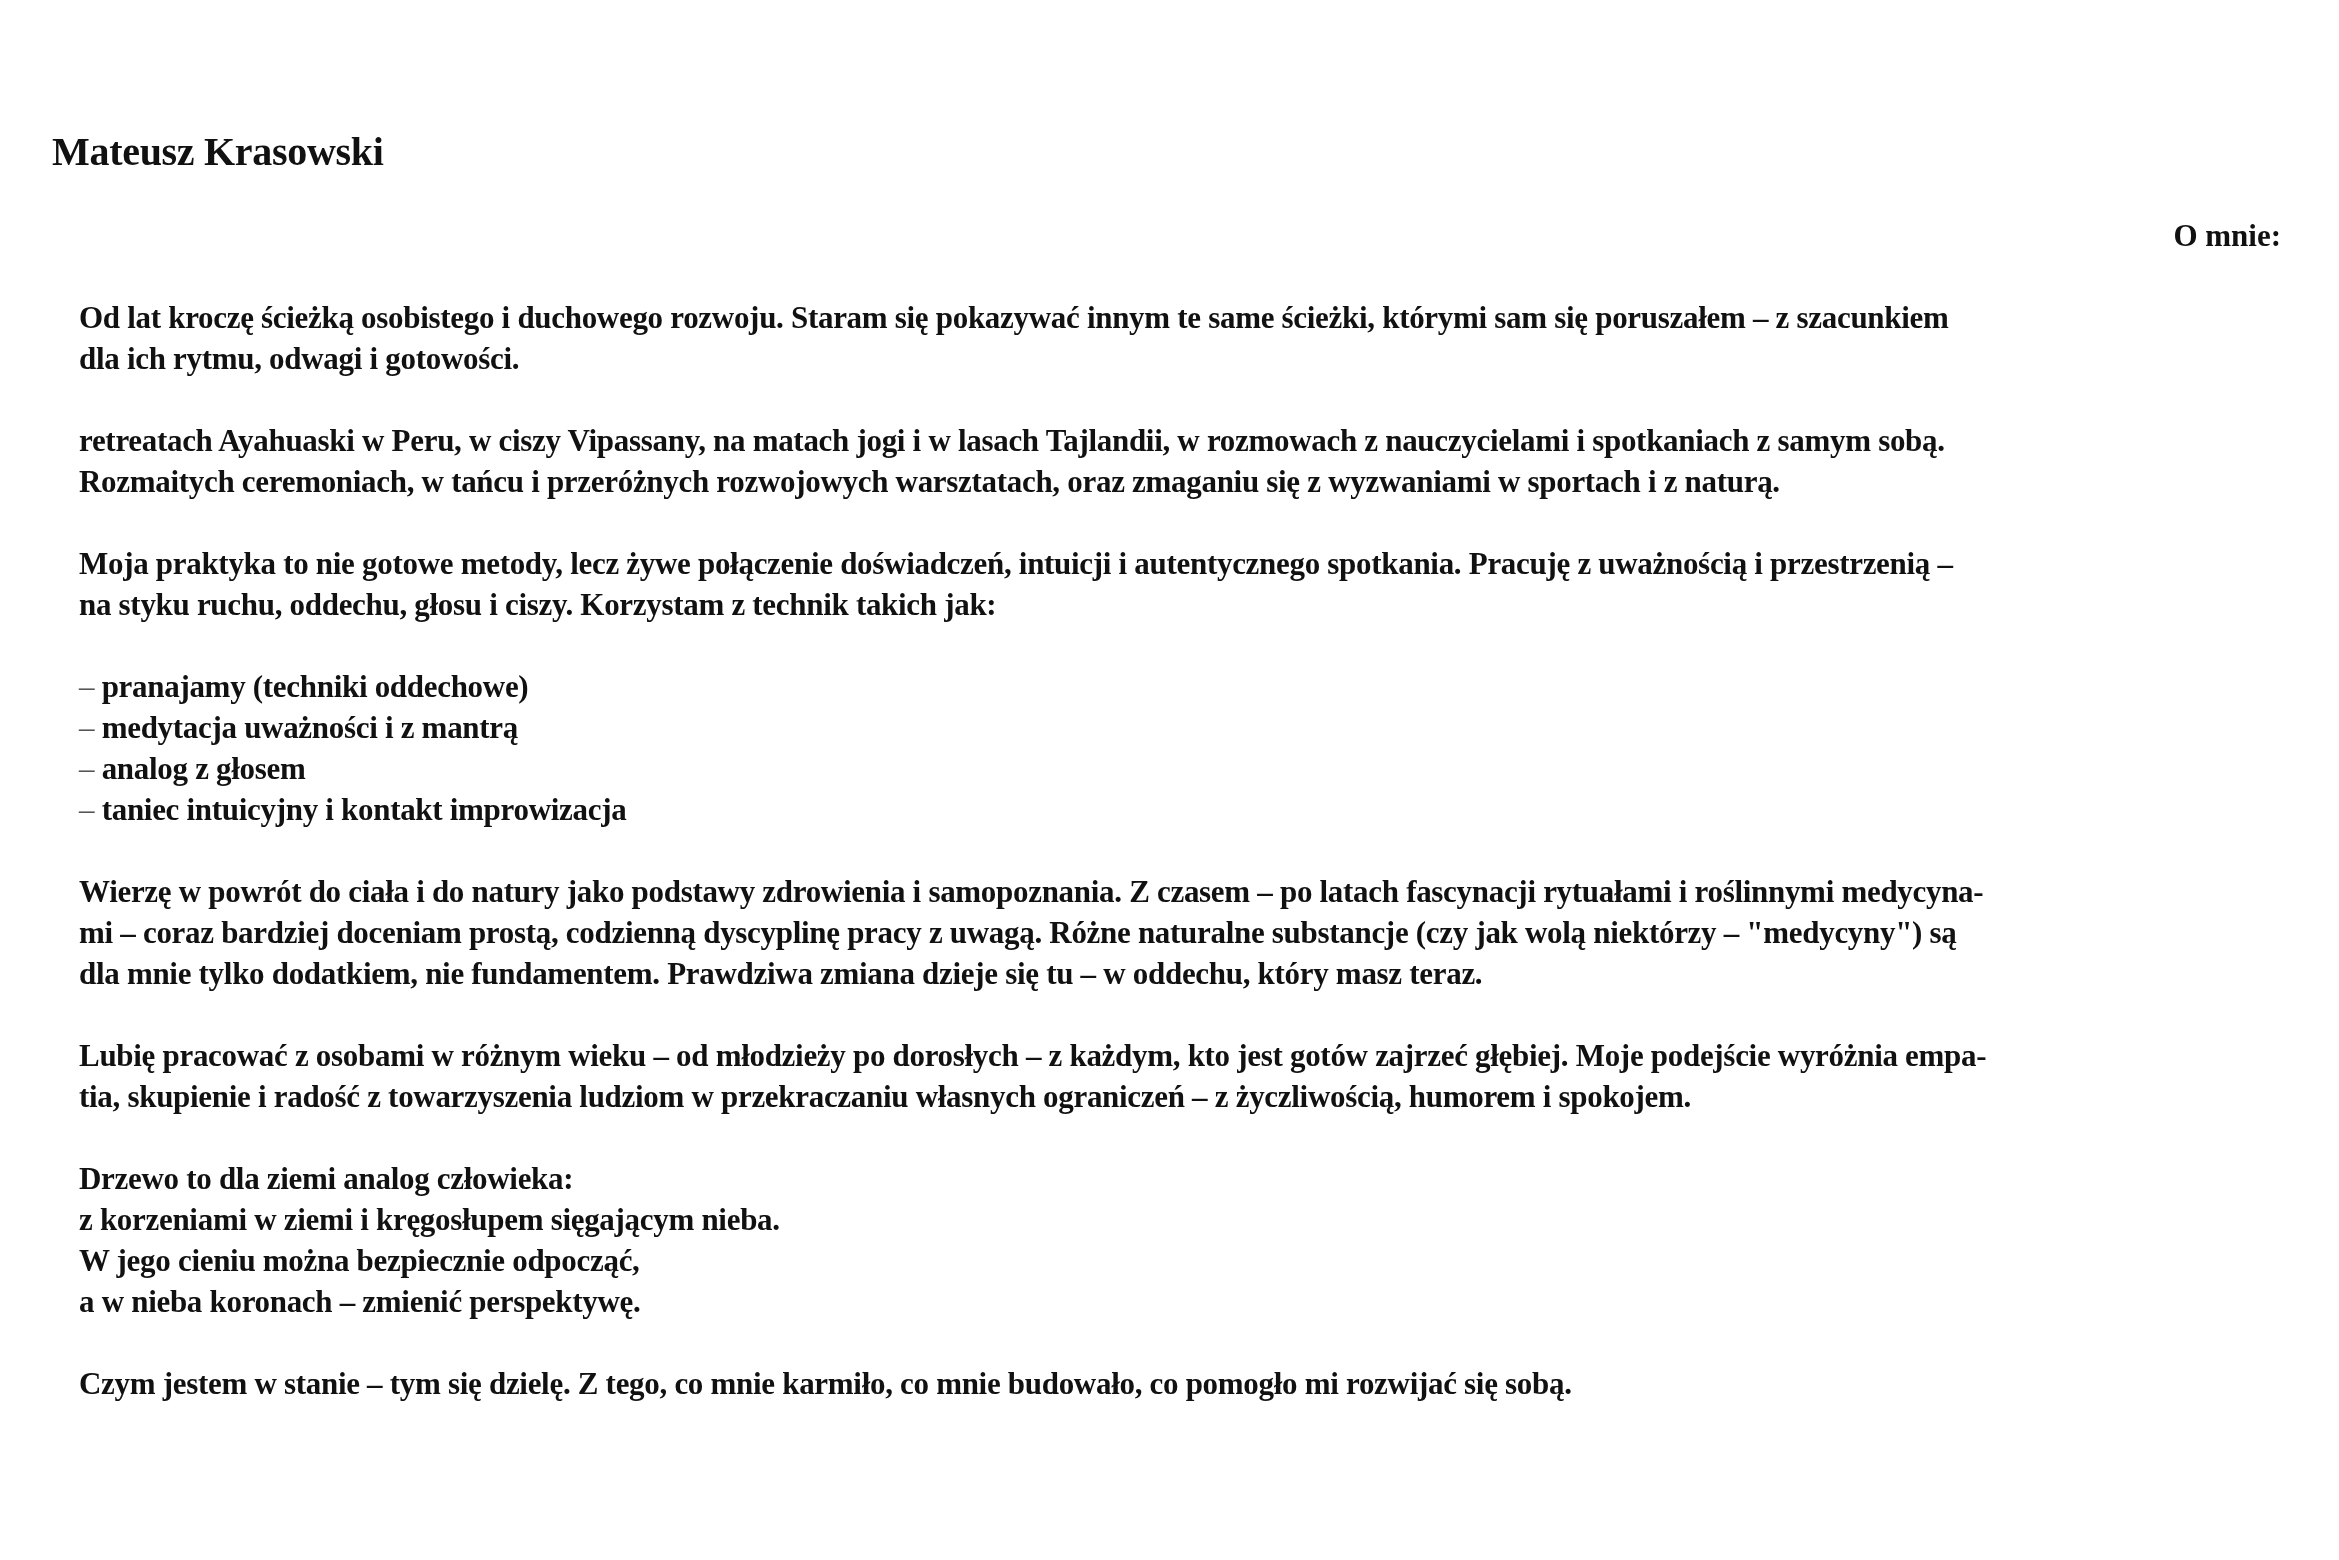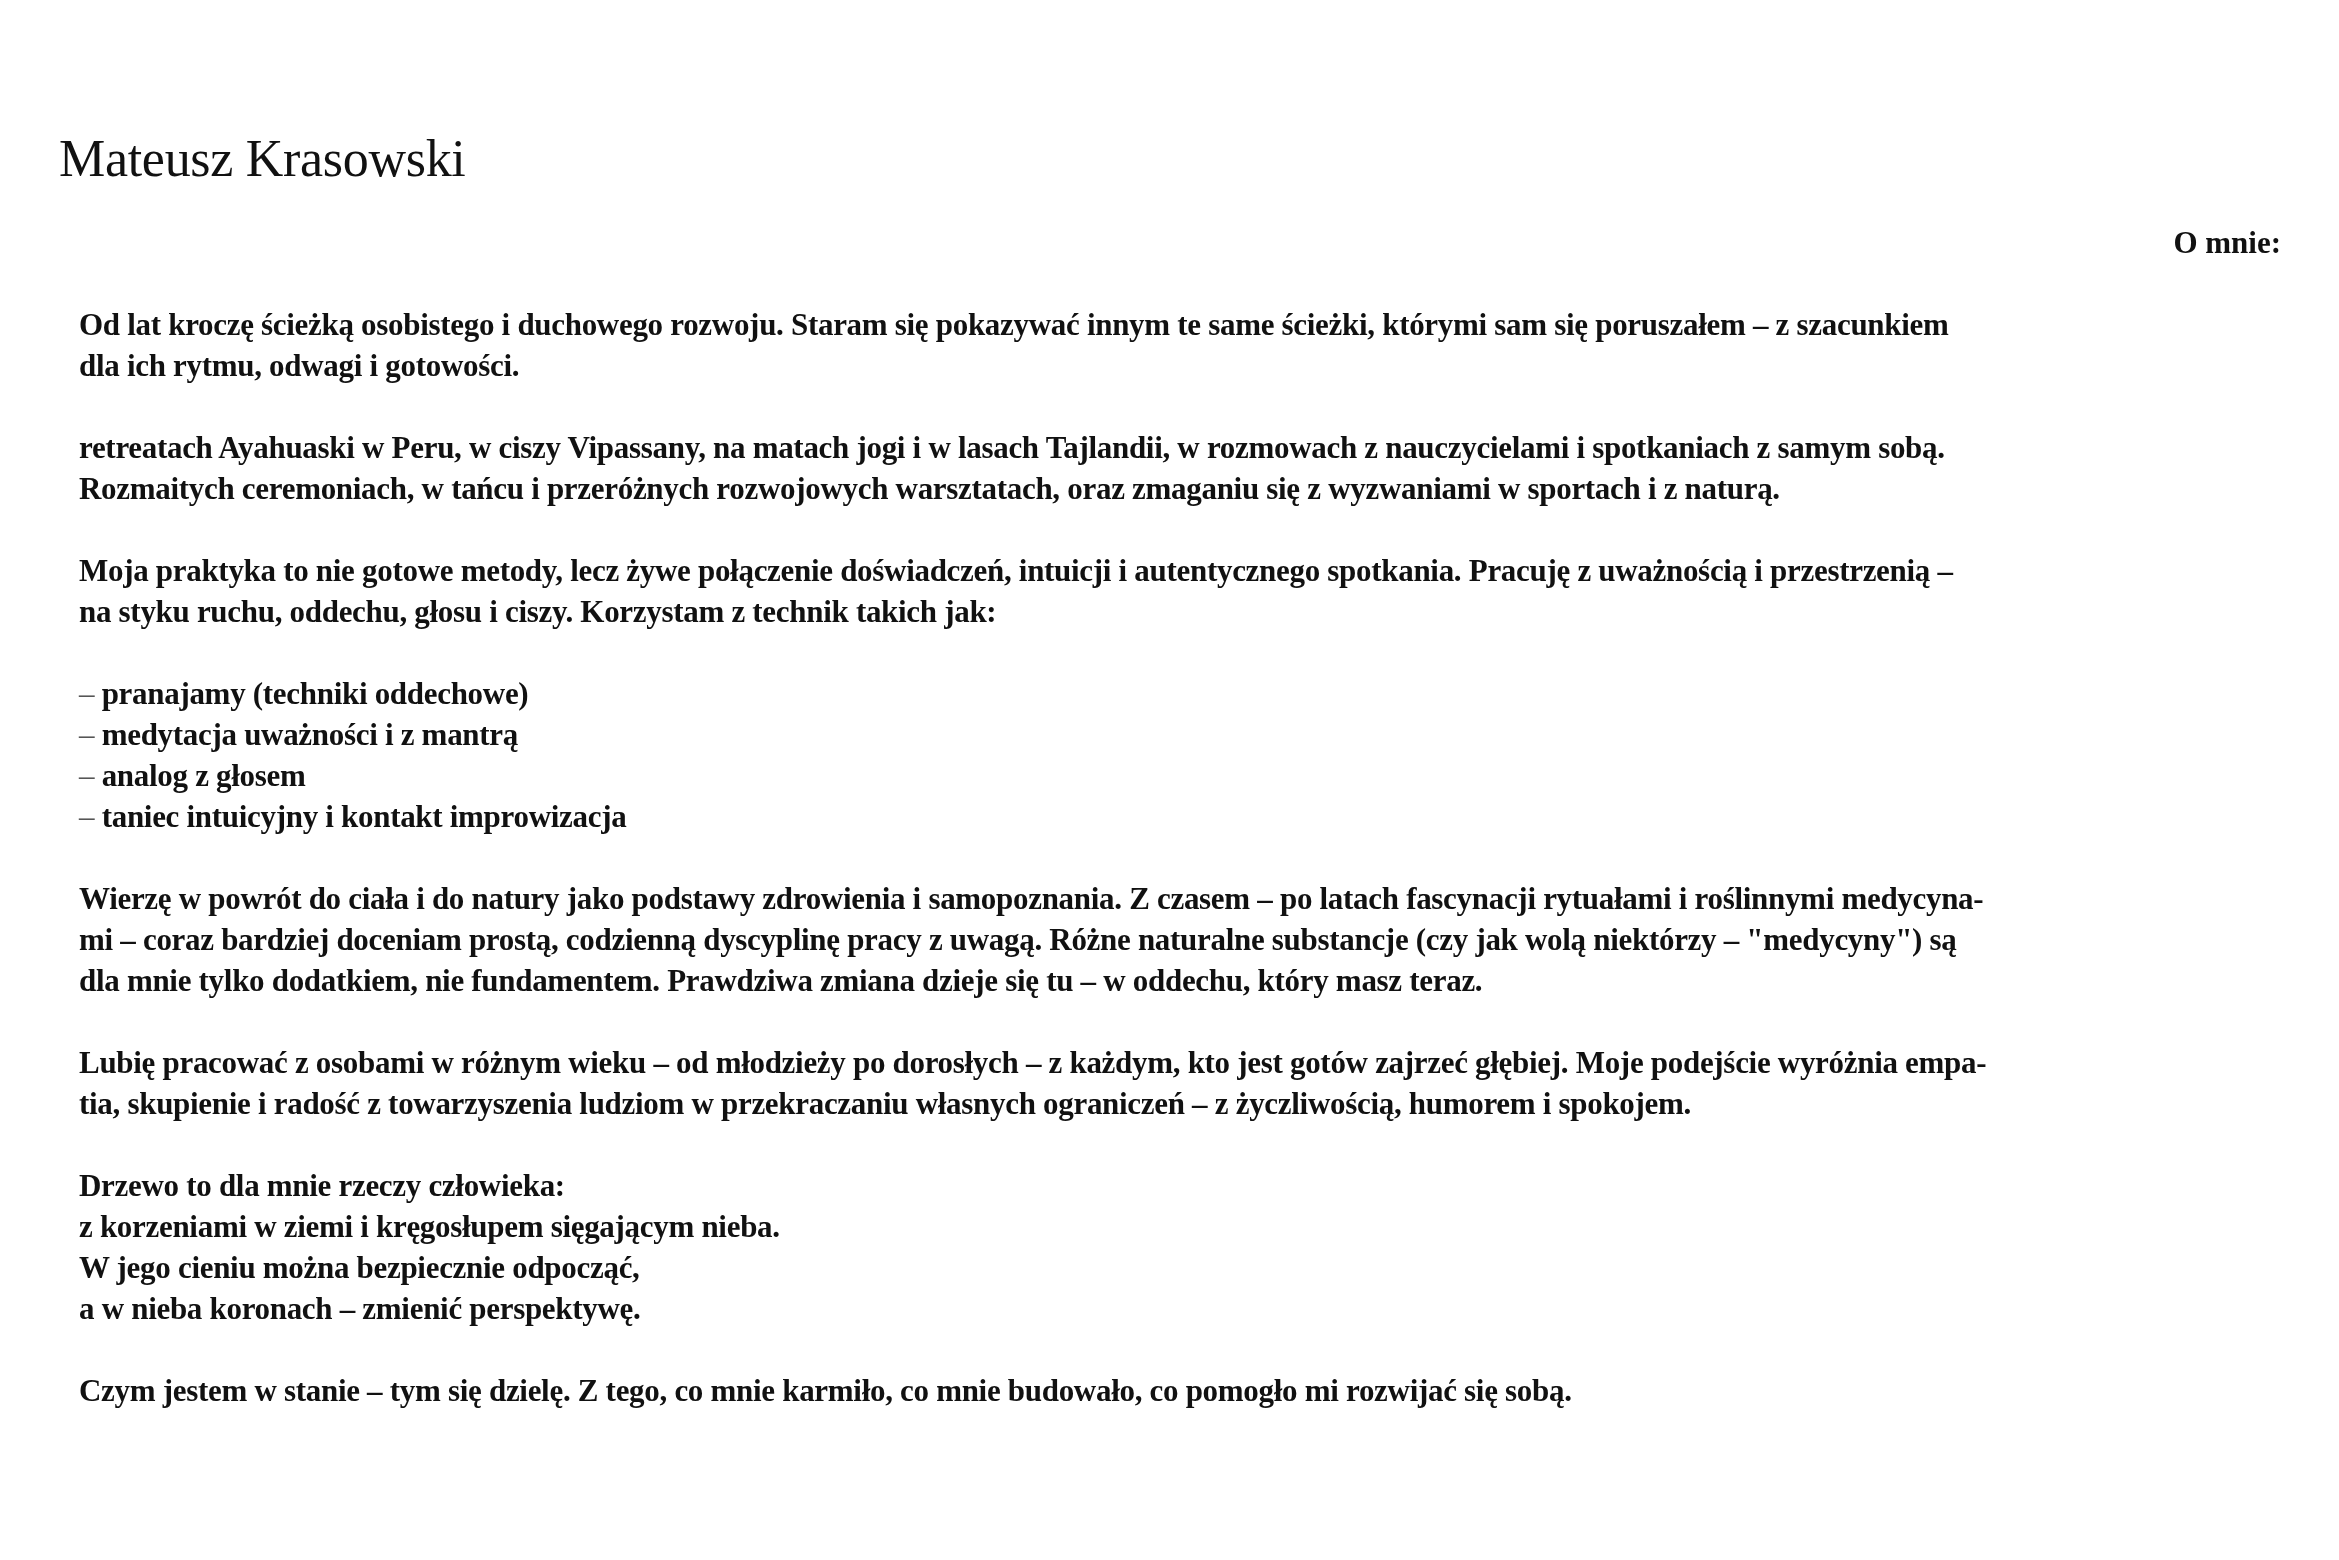--- a/index.html
+++ b/index.html
@@ -3,21 +3,21 @@
 <meta charset="utf-8">
 <style>
   html, body { margin: 0; padding: 0; background: #ffffff; }
   body {
     width: 2339px; height: 1561px; position: relative; overflow: hidden;
     font-family: "Liberation Serif", "DejaVu Serif", serif;
     color: #111111;
   }
   .page { position: absolute; left: 52px; top: 126px; width: 2229px; }
   .title {
-    font-size: 52px; font-weight: normal; line-height: 51px; margin: 7px;
+    font-size: 40px; font-weight: bold; line-height: 51px; margin: 0;
     letter-spacing: -0.3px;
   }
   .section-label {
     font-size: 31px; font-weight: bold; line-height: 41px;
     margin: 38px 0 0 0;
     text-align: right;
   }
   .para { margin: 41px 0 0 0; font-size: 31px; font-weight: bold; line-height: 41px; }
   .line { display: block; white-space: nowrap; letter-spacing: -0.3px; margin-left: 27px; }
   .list { margin: 41px 0 0 0; font-size: 31px; font-weight: bold; line-height: 41px; }
@@ -57,21 +57,21 @@
     <span class="line">mi – coraz bardziej doceniam prostą, codzienną dyscyplinę pracy z uwagą. Różne naturalne substancje (czy jak wolą niektórzy – "medycyny") są</span>
     <span class="line">dla mnie tylko dodatkiem, nie fundamentem. Prawdziwa zmiana dzieje się tu – w oddechu, który masz teraz.</span>
   </div>
 
   <div class="para">
     <span class="line">Lubię pracować z osobami w różnym wieku – od młodzieży po dorosłych – z każdym, kto jest gotów zajrzeć głębiej. Moje podejście wyróżnia empa-</span>
     <span class="line">tia, skupienie i radość z towarzyszenia ludziom w przekraczaniu własnych ograniczeń – z życzliwością, humorem i spokojem.</span>
   </div>
 
   <div class="para">
-    <span class="line">Drzewo to dla mnie rzeczy człowieka:</span>
+    <span class="line">Drzewo to dla ziemi analog człowieka:</span>
     <span class="line">z korzeniami w ziemi i kręgosłupem sięgającym nieba.</span>
     <span class="line">W jego cieniu można bezpiecznie odpocząć,</span>
     <span class="line">a w nieba koronach – zmienić perspektywę.</span>
   </div>
 
   <div class="para">
     <span class="line">Czym jestem w stanie – tym się dzielę. Z tego, co mnie karmiło, co mnie budowało, co pomogło mi rozwijać się sobą.</span>
   </div>
 </div>
 

